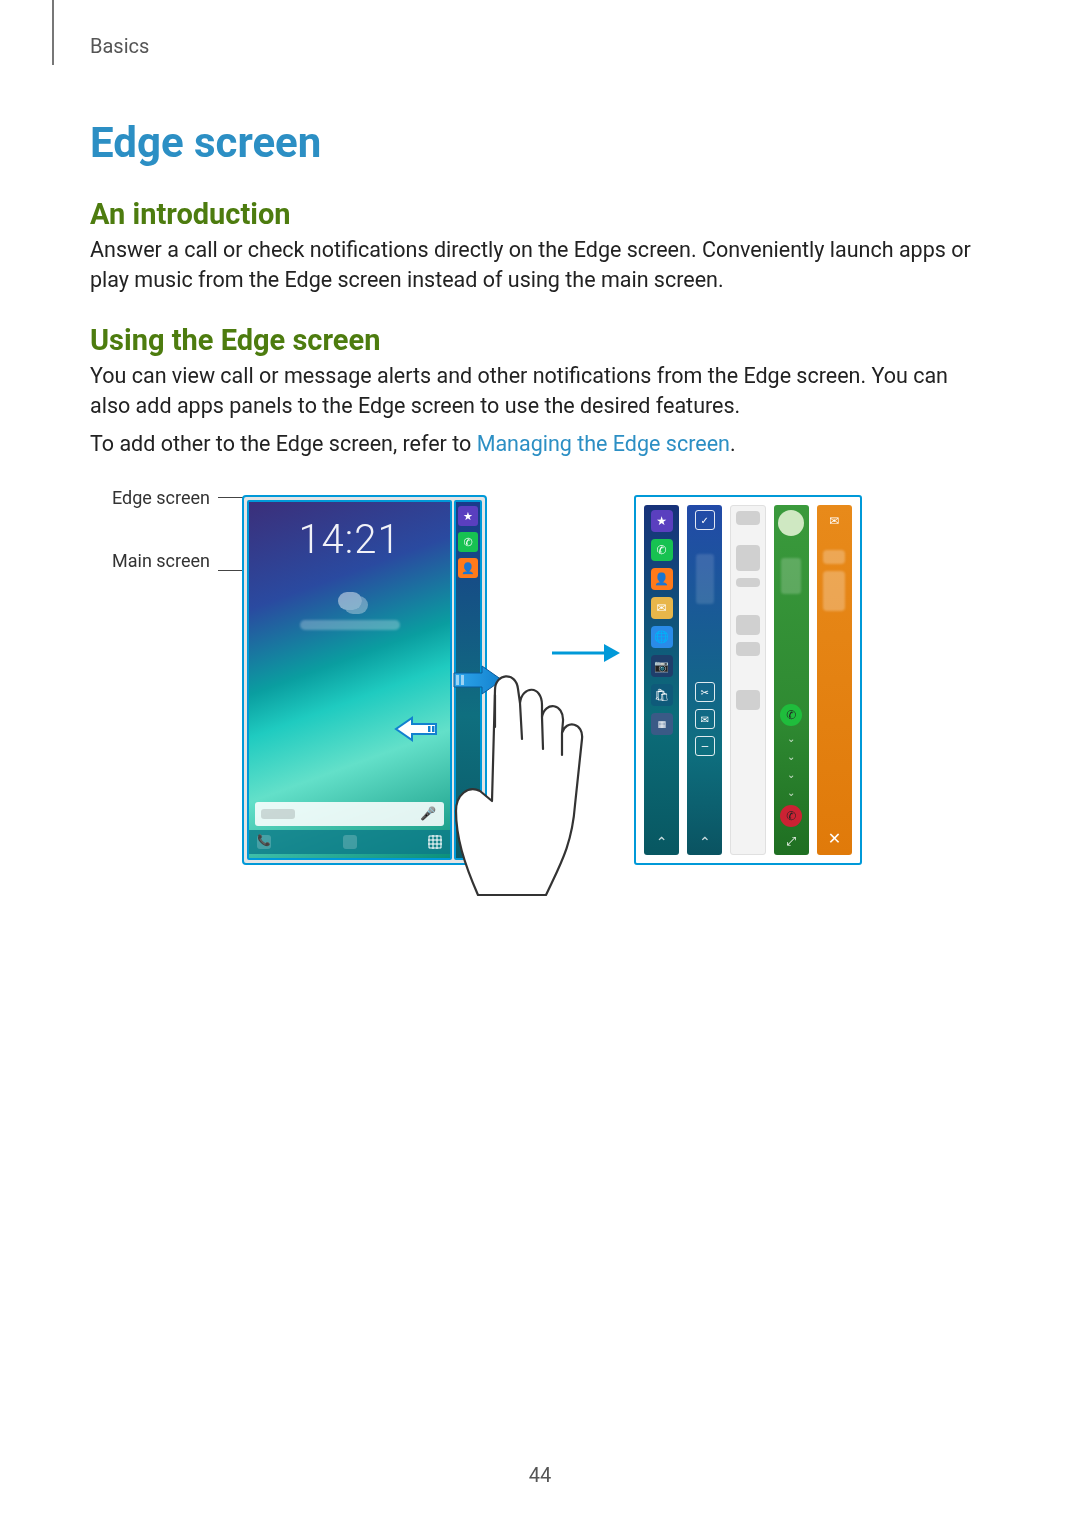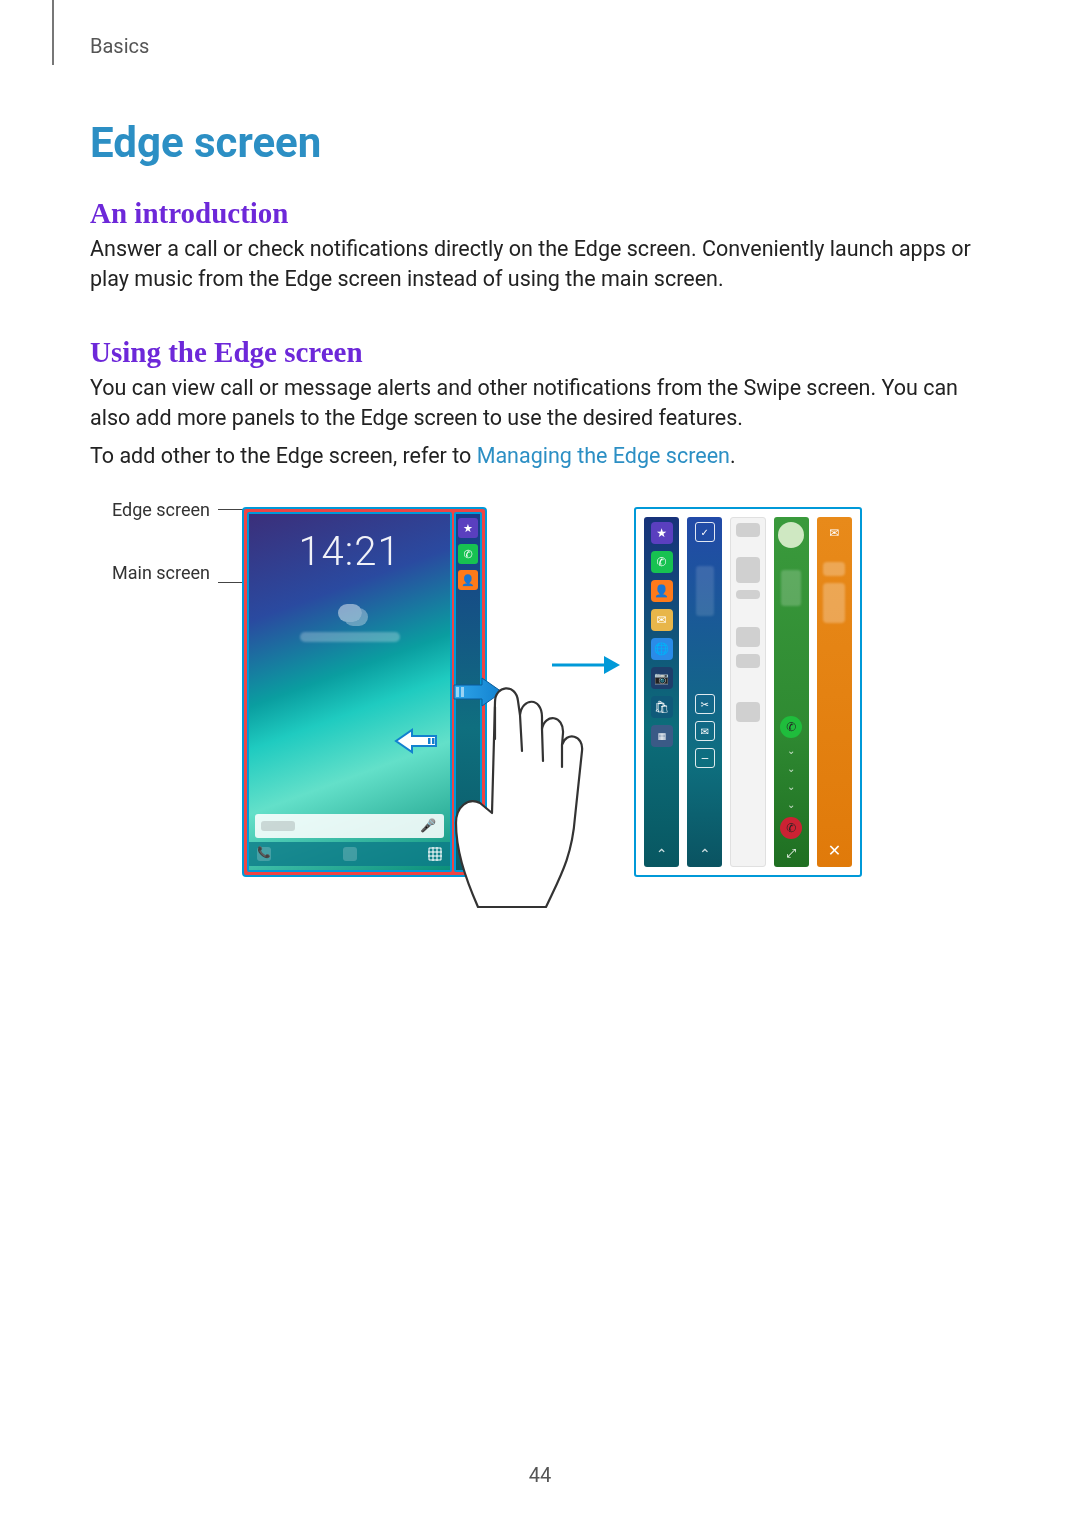--- a/index.html
+++ b/index.html
@@ -34,22 +34,21 @@
   .h1 {
     margin-top: 78px;
     font-size: 42px;
     font-weight: 700;
     color: #2c8fc4;
   }
   .h2 {
     margin-top: 30px;
     font-size: 29px;
     font-weight: 700;
-    color: #6d28d9;
-    font-family: Liberation Serif, serif;
+    color: #4d7c0f;
   }
   .body {
     font-size: 21.5px;
     line-height: 1.4;
     margin-top: 4px;
     color: #222;
   }
   .body.tight { margin-top: 8px; }
   a.link {
     color: #2c8fc4;
@@ -85,21 +84,21 @@
   
   .phone-frame {
     position: absolute;
     left: 152px;
     top: 10px;
     width: 245px;
     height: 370px;
     border: 2px solid #0099d8;
     border-radius: 4px;
     box-sizing: border-box;
-    background: #ef4444;
+    background: #e5e5e5;
     overflow: hidden;
   }
   .phone-main {
     position: absolute;
     left: 3px; top: 3px; bottom: 3px;
     width: 205px;
     border: 2px solid #0099d8;
     border-radius: 2px;
     box-sizing: border-box;
     overflow: hidden;
@@ -274,22 +273,22 @@
 
 <div class="page">
   <div class="header-rule"></div>
   <div class="header-label">Basics</div>
 
   <div class="h1">Edge screen</div>
 
   <div class="h2">An introduction</div>
   <div class="body">Answer a call or check notifications directly on the Edge screen. Conveniently launch apps or play music from the Edge screen instead of using the main screen.</div>
 
-  <div class="h2" style="margin-top:42px">Using the Edge screen</div>
-  <div class="body">You can view call or message alerts and other notifications from the Swipe screen. You can also add more panels to the Edge screen to use the desired features.</div>
+  <div class="h2" style="margin-top:28px">Using the Edge screen</div>
+  <div class="body">You can view call or message alerts and other notifications from the Edge screen. You can also add apps panels to the Edge screen to use the desired features.</div>
   <div class="body tight">
     <span>To add other to the Edge screen, refer to </span><a href="#" class="link">Managing the Edge screen</a><span>.</span>
   </div>
 
   <div class="figure-area">
 
     <div class="callout-label" style="left:-20px; top:2px; width:140px;">Edge screen</div>
     <div class="callout-line" style="left:128px; top:12px; width:238px;"></div>
 
     <div class="callout-label" style="left:-20px; top:65px; width:140px;">Main screen</div>

